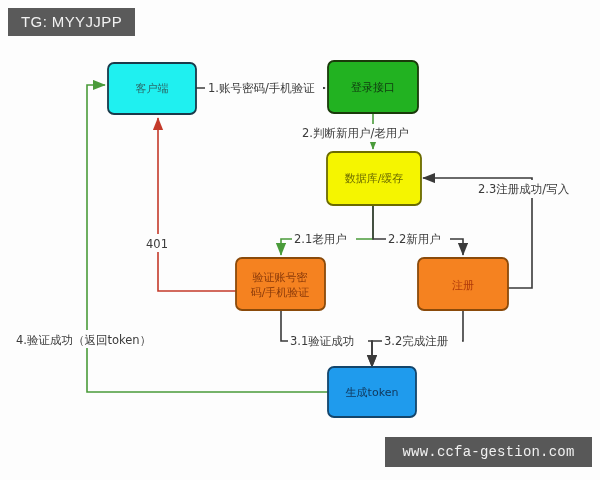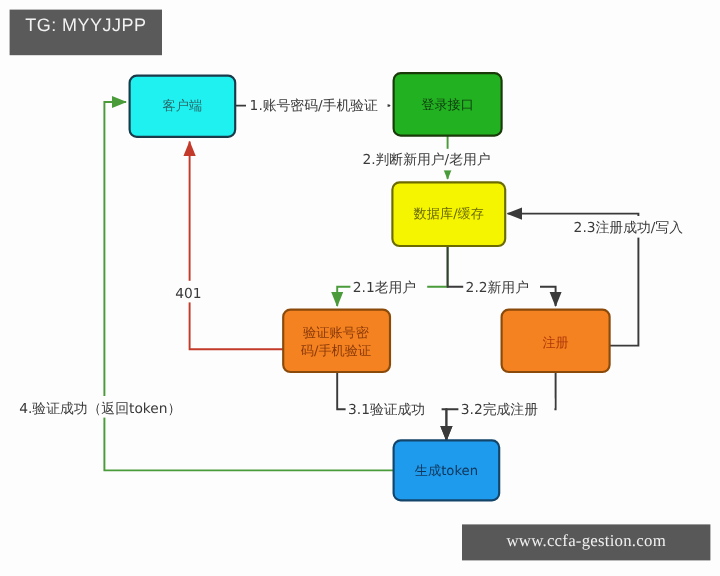--- a/index.html
+++ b/index.html
@@ -32,37 +32,37 @@
     font-family: "DejaVu Sans", "Liberation Sans", sans-serif;
   }
   .tag-banner {
     position: absolute;
     left: 8px;
     top: 8px;
     background: #5a5a5a;
     color: #f2f2f2;
     font-size: 15px;
     letter-spacing: 0.4px;
-    padding: 5px 13px 16px 13px;
+    padding: 5px 13px 6px 13px;
     font-family: "Liberation Sans", "DejaVu Sans", sans-serif;
   }
   .watermark {
     position: absolute;
     left: 385px;
     top: 437px;
     width: 207px;
     height: 30px;
     background: #585858;
     color: #f0f0f0;
     font-size: 14px;
     letter-spacing: 0.2px;
     display: flex;
     align-items: center;
     justify-content: center;
-    font-family: Liberation Serif, serif;
+    font-family: Liberation Mono, monospace;
   }
 </style>
 </head>
 <body>
 
 <div id="canvas">
 
   <div class="tag-banner">TG: MYYJJPP</div>
 
   <svg id="diagram-svg" viewBox="0 0 600 480">

